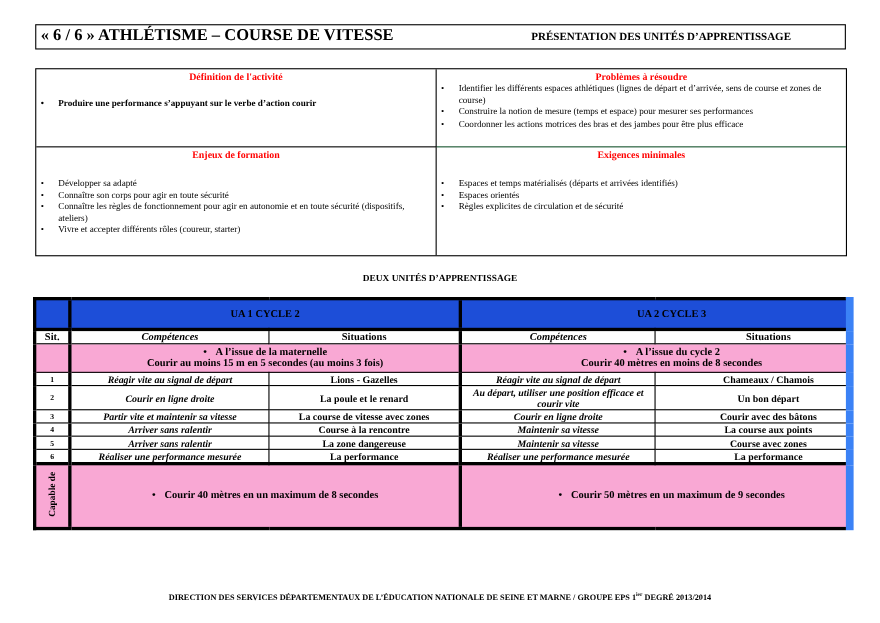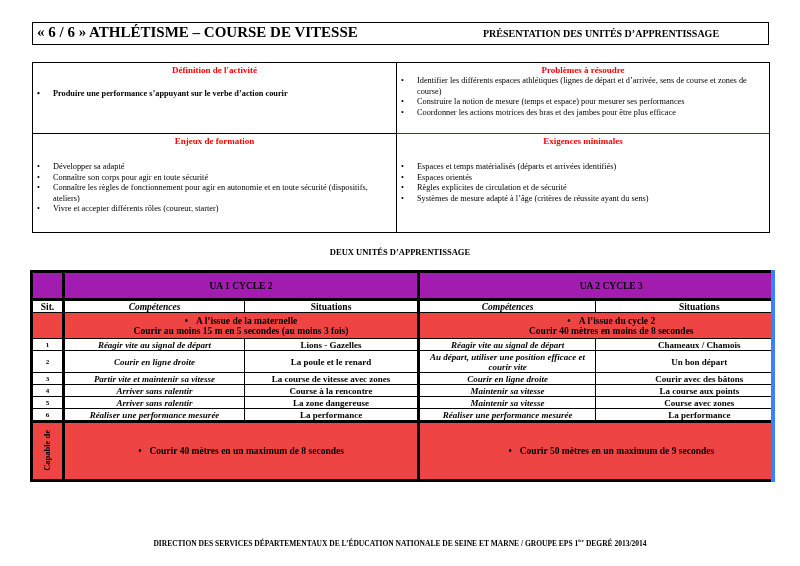--- a/index.html
+++ b/index.html
@@ -20,23 +20,23 @@
   .top li { position:relative; padding-left:20px; }
   .top li::before { content:"•"; position:absolute; left:4px; top:0; }
   .c-tl ul { margin-top:13px;font-weight:bold; }
   .c-bl ul, .c-br ul { margin-top:15px; }
 
   .mid-title { position:absolute; left:0; width:800px; top:247px; text-align:center; font-size:8.5px; font-weight:bold; }
 
   table.ua { position:absolute; left:30px; top:270px; width:741px; border-collapse:collapse; table-layout:fixed; font-size:9px; }
   table.ua td { border:1px solid #000; text-align:center; padding:0 2px; font-weight:bold; line-height:10px; }
   table.ua .thick-l { border-left:3px solid #000; }
-  table.ua .thick-r { border-right:4px solid #3b82f6;padding-left:34px; }
-  table.ua .yellow { background:#a21caf; }
-  table.ua .orange { background:#ef4444; }
+  table.ua .thick-r { border-right:7px solid #3b82f6;padding-left:34px; }
+  table.ua .yellow { background:#1d4ed8; }
+  table.ua .orange { background:#f9a8d4; }
   table.ua .italic { font-style:italic; }
   table.ua tr.r-head td { height:25px; font-size:9.5px; border-top:3px solid #000; border-bottom:3px solid #000; }
   table.ua tr.r-cols td { height:11px; font-size:9.5px; }
   table.ua tr.r-goal td { height:25px; font-size:9.5px; }
   table.ua tr.r-row td { height:11px; }
   table.ua tr.r-row.tall td { height:21px; }
   table.ua tr.r-cap td { height:56px; font-size:9.5px; border-top:3px solid #000; border-bottom:3px solid #000; }
   table.ua td.sitno { font-size:7px; }
   .vert { writing-mode:vertical-rl; transform:rotate(180deg); font-size:8.5px; font-weight:bold; line-height:9px; display:inline-block; }
   .bullet { margin-right:8px; }
@@ -75,21 +75,20 @@
       <li>Connaître les règles de fonctionnement pour agir en autonomie et en toute sécurité (dispositifs, ateliers)</li>
       <li>Vivre et accepter différents rôles (coureur, starter)</li>
     </ul>
   </div>
   <div class="cell c-br">
     <h3>Exigences minimales</h3>
     <ul>
       <li>Espaces et temps matérialisés (départs et arrivées identifiés)</li>
       <li>Espaces orientés</li>
       <li>Règles explicites de circulation et de sécurité</li>
-      <li>Systèmes de mesure adapté à l’âge (critères de réussite ayant du sens)</li>
     </ul>
   </div>
 </div>
 
 <div class="mid-title">DEUX UNITÉS D’APPRENTISSAGE</div>
 
 <table class="ua">
   <colgroup>
     <col style="width:32px">
     <col style="width:181px">

